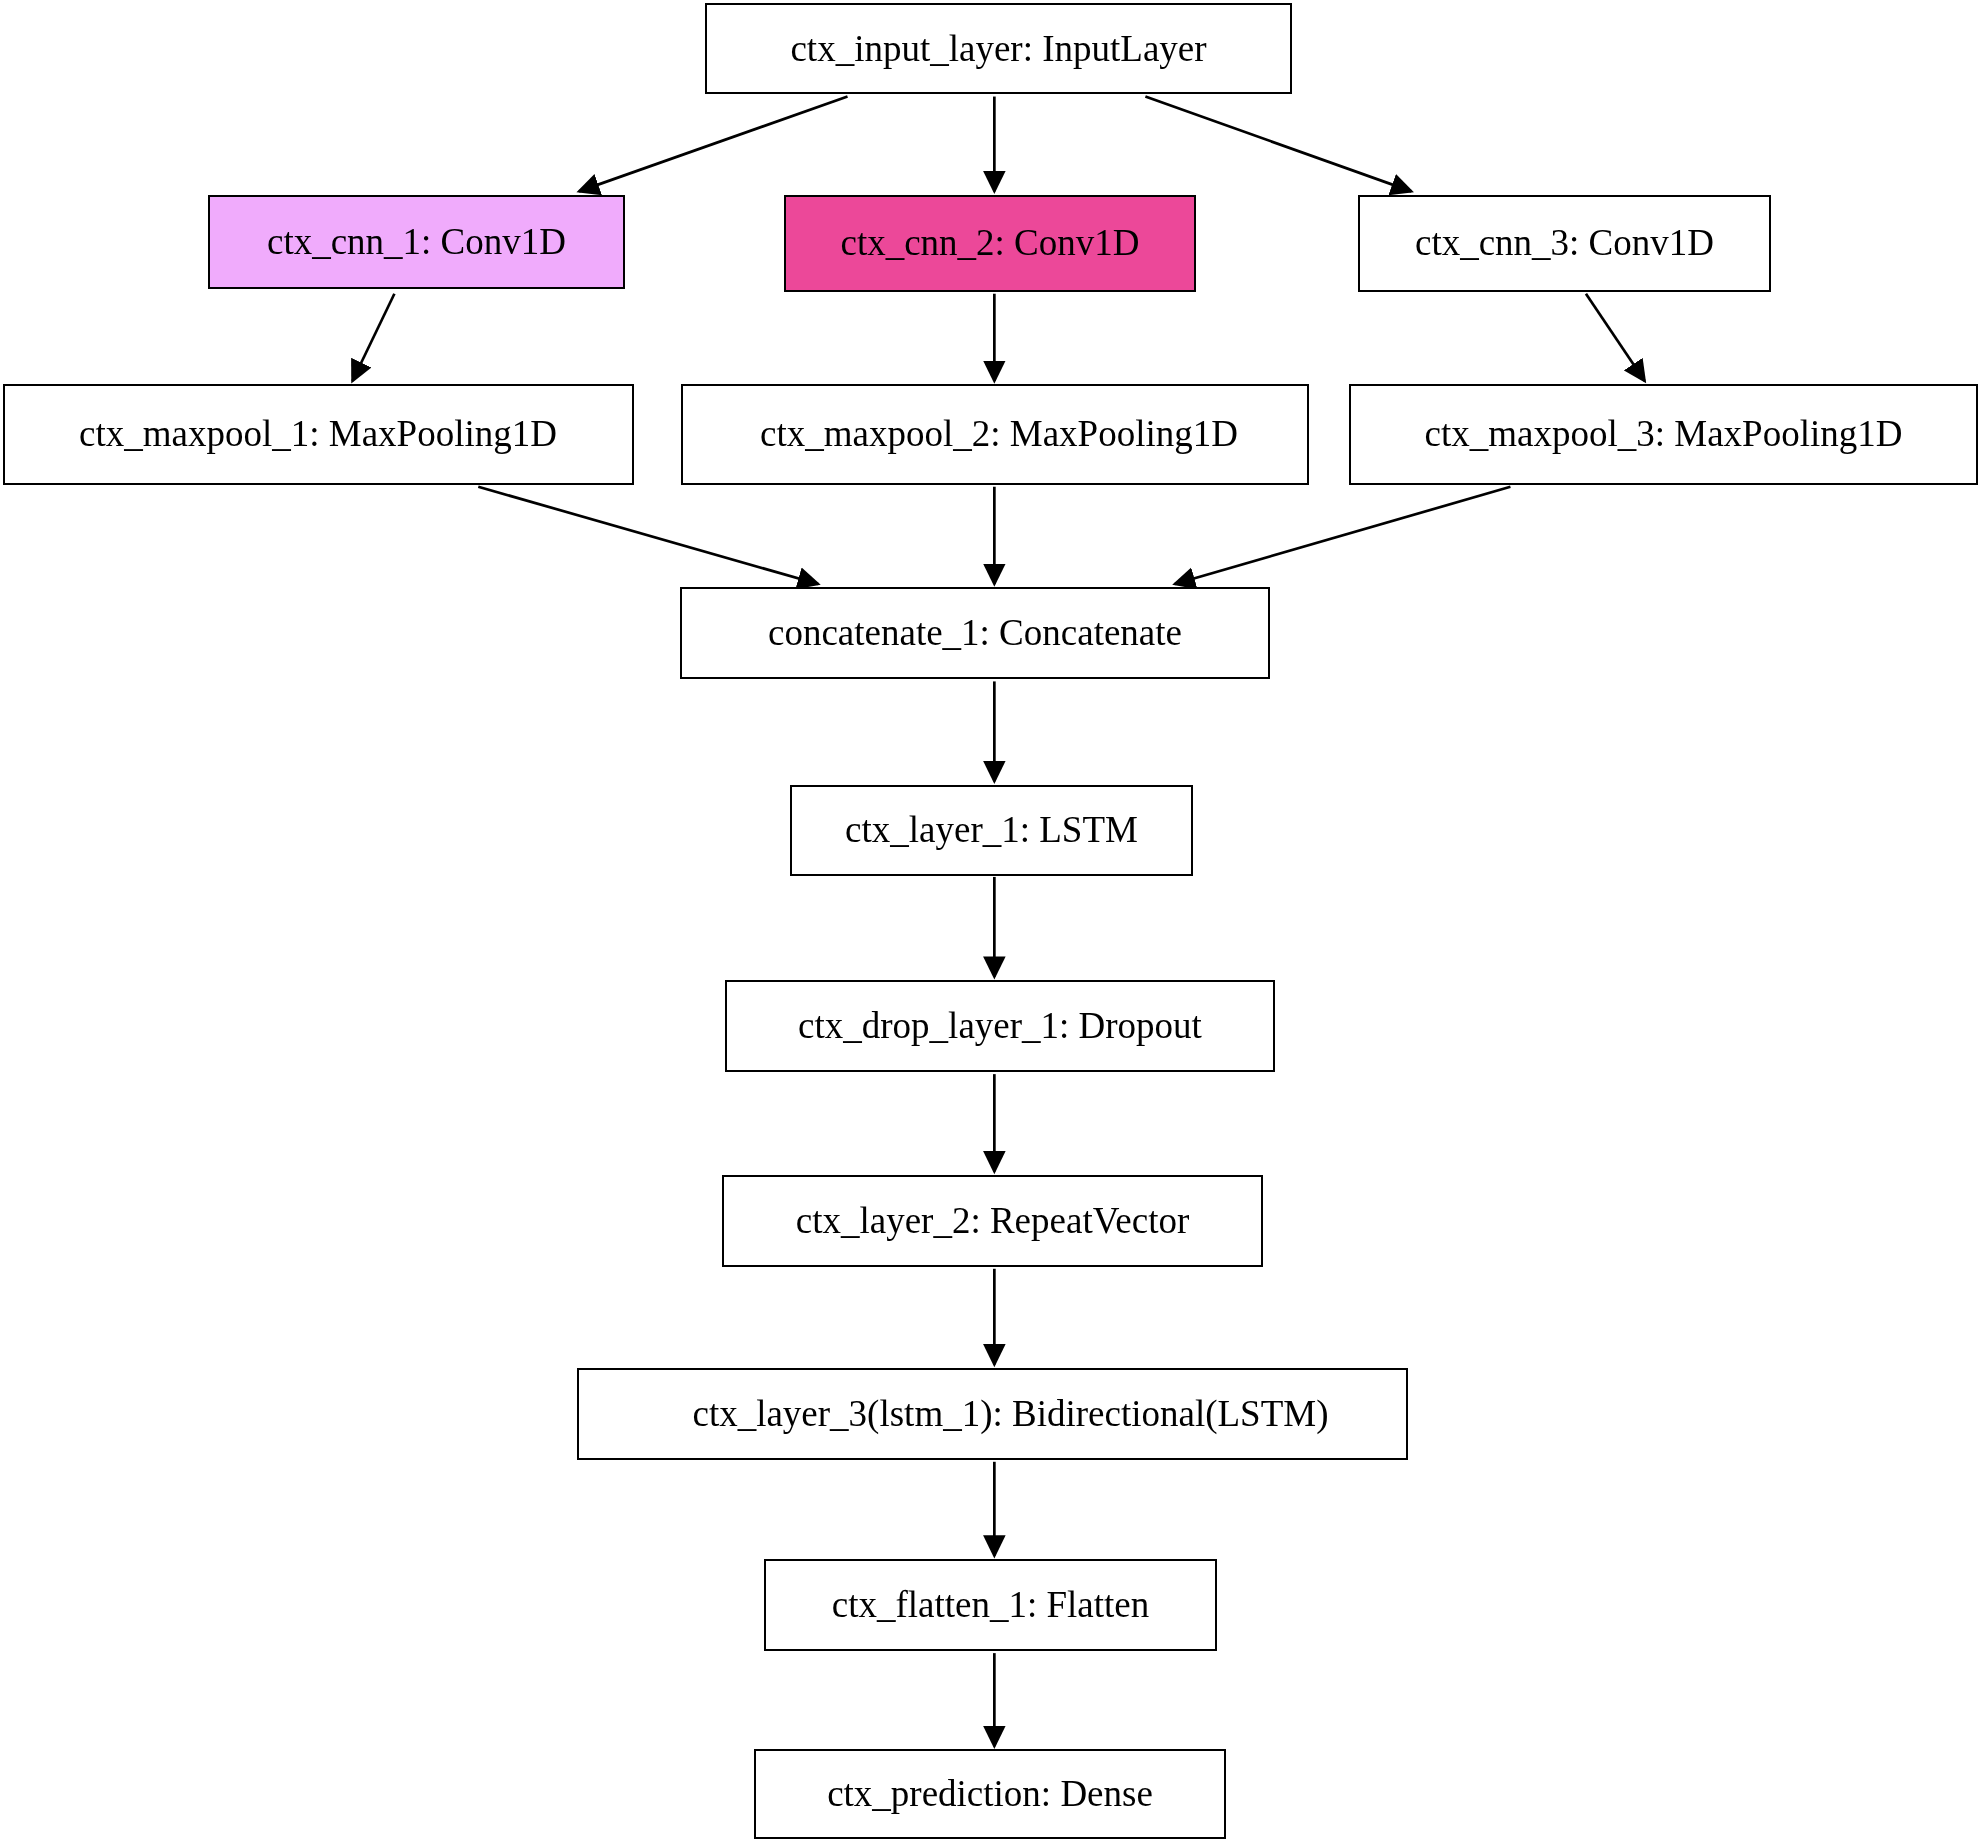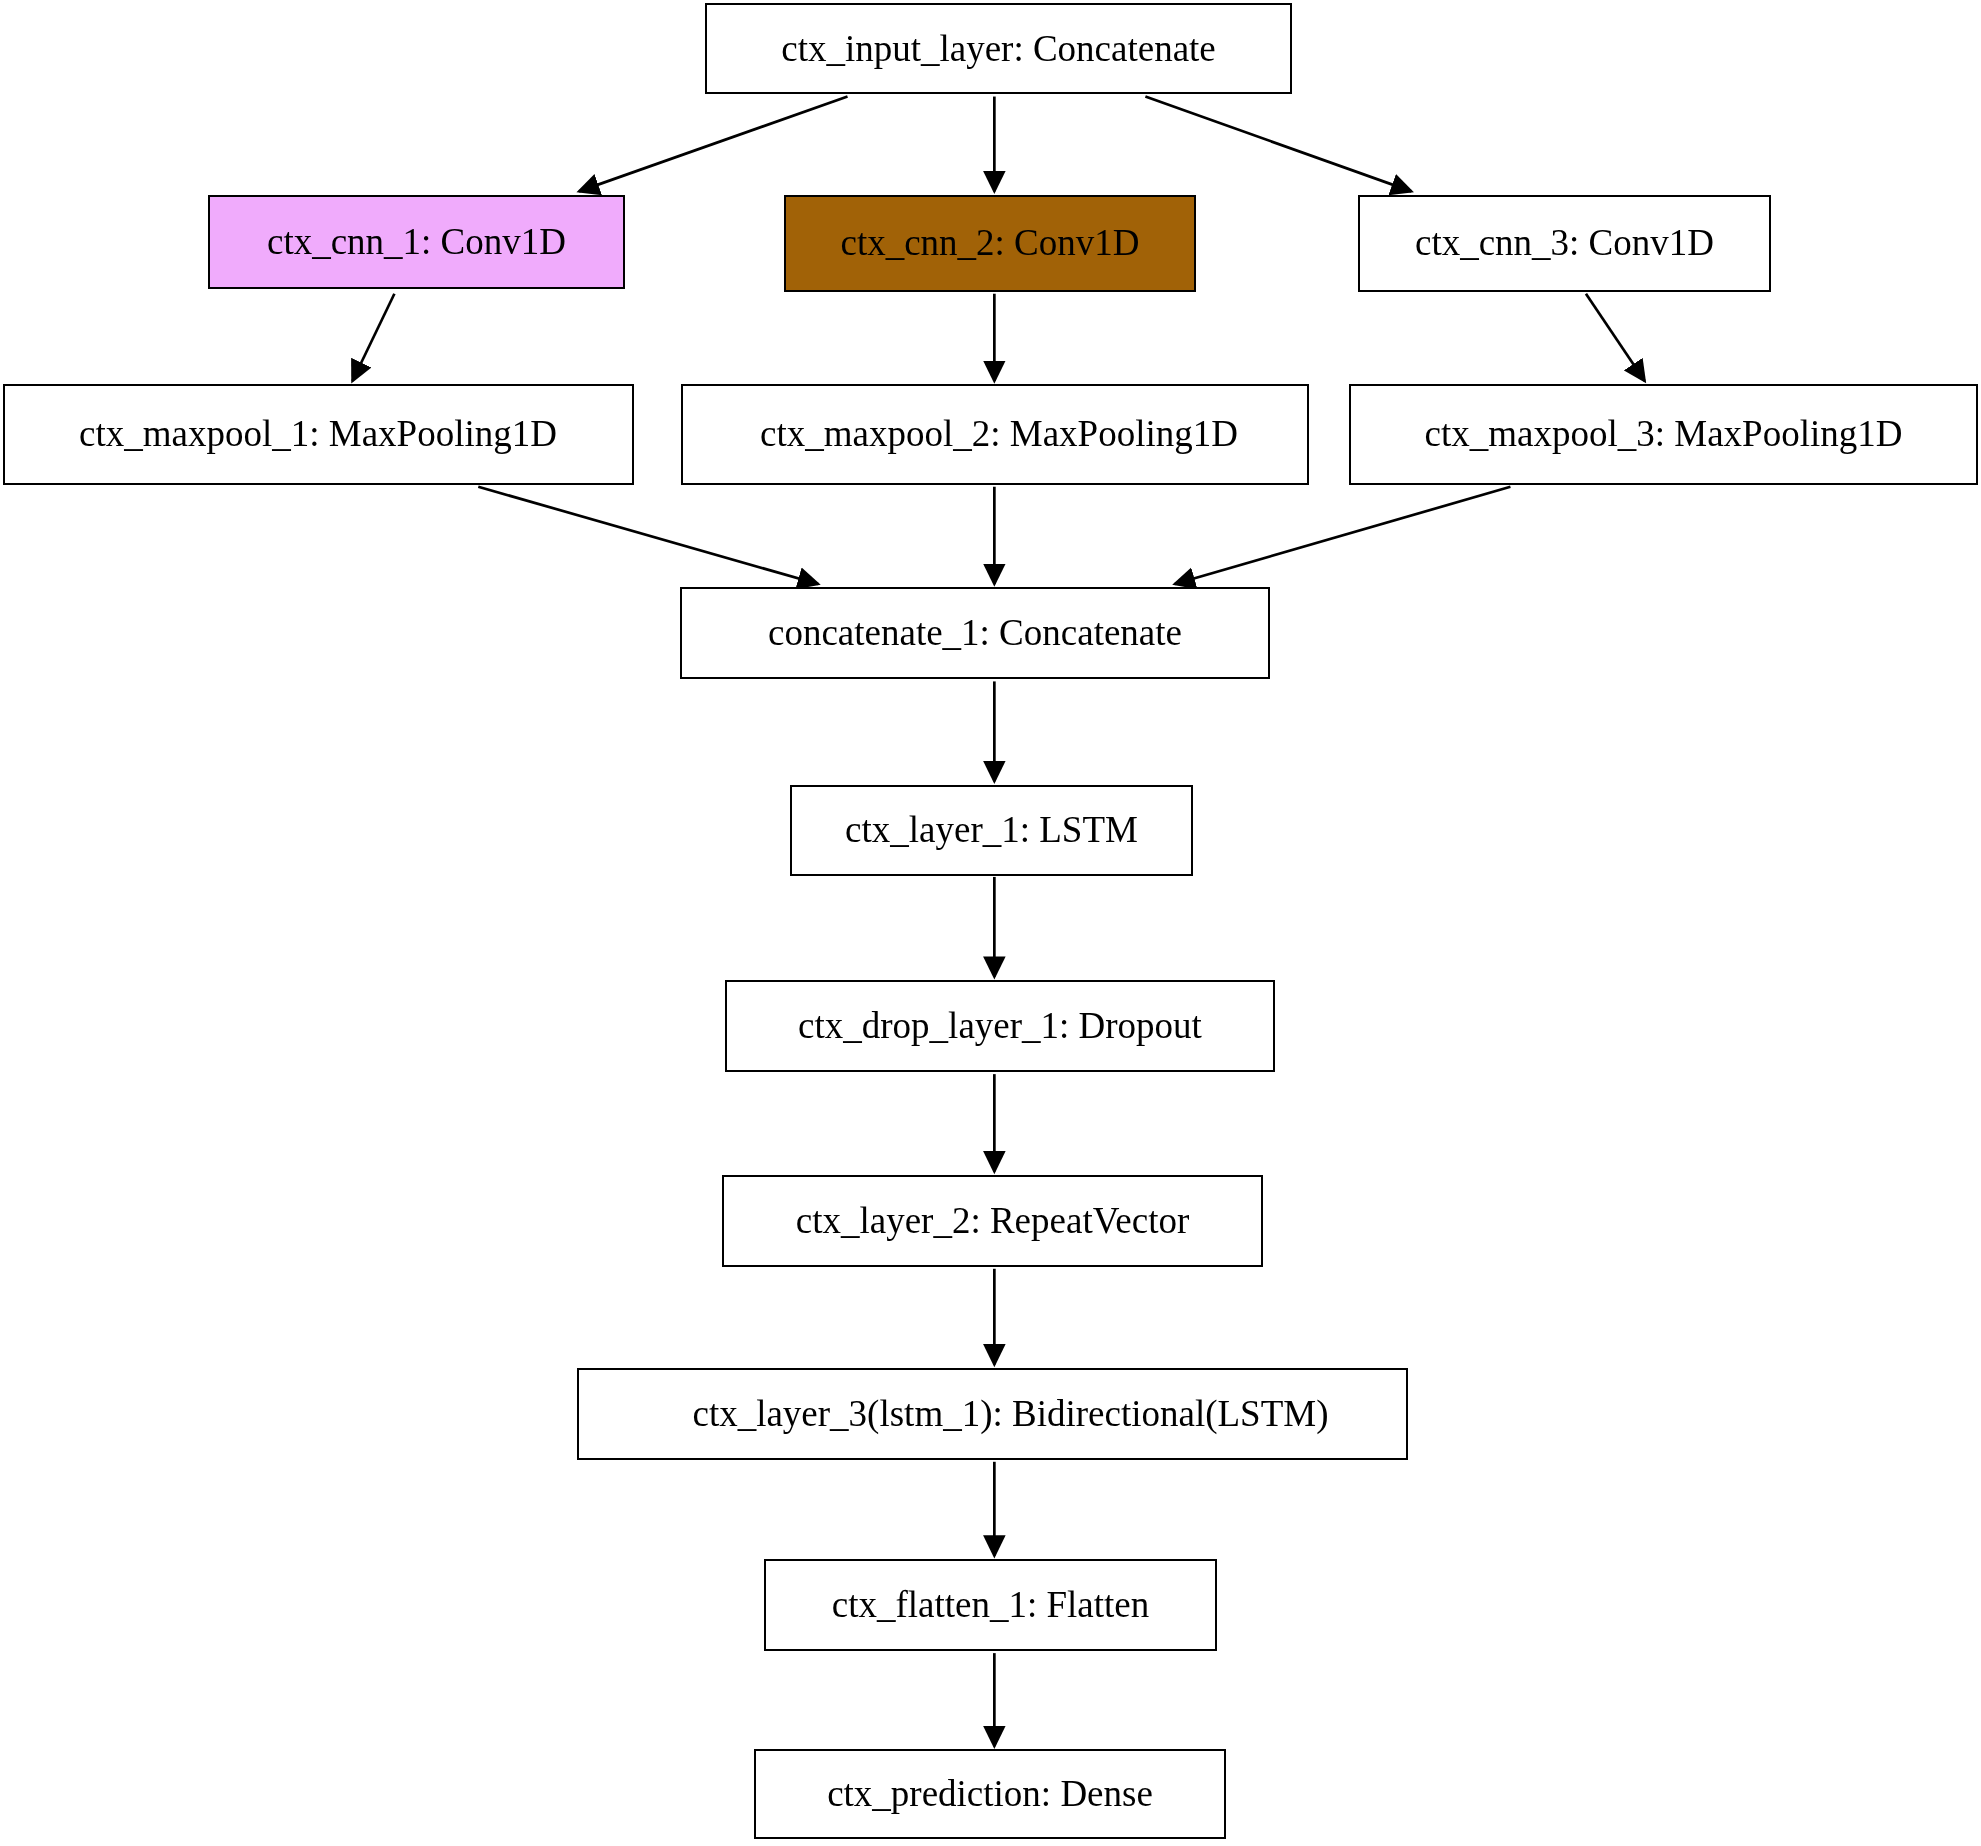--- a/index.html
+++ b/index.html
@@ -66,26 +66,26 @@
         <line x1="1185" y1="812" x2="1185" y2="931" stroke="#000000" stroke-width="3.2" marker-end="url(#arrowhead)"></line>
         <line x1="1185" y1="1045" x2="1185" y2="1164" stroke="#000000" stroke-width="3.2" marker-end="url(#arrowhead)"></line>
         <line x1="1185" y1="1280" x2="1185" y2="1396" stroke="#000000" stroke-width="3.2" marker-end="url(#arrowhead)"></line>
         <line x1="1185" y1="1512" x2="1185" y2="1626" stroke="#000000" stroke-width="3.2" marker-end="url(#arrowhead)"></line>
         <line x1="1185" y1="1742" x2="1185" y2="1854" stroke="#000000" stroke-width="3.2" marker-end="url(#arrowhead)"></line>
         <line x1="1185" y1="1970" x2="1185" y2="2081" stroke="#000000" stroke-width="3.2" marker-end="url(#arrowhead)"></line>
       </g>
   </svg>
   <div id="nodes-group">
       <div class="node" style="left: 705px; top: 3.4px; width: 587px; height: 91px; border-color: rgb(0, 0, 0); background: rgb(255, 255, 255);">
-        <span>ctx_input_layer: Concatenate</span>
+        <span>ctx_input_layer: InputLayer</span>
       </div>
       <div class="node" style="left: 208px; top: 195px; width: 417px; height: 94px; border-color: rgb(0, 0, 0); background: #f0abfc;">
         <span>ctx_cnn_1: Conv1D</span>
       </div>
-      <div class="node" style="left: 784px; top: 195px; width: 412px; height: 97px; border-color: rgb(0, 0, 0); background: #a16207;">
+      <div class="node" style="left: 784px; top: 195px; width: 412px; height: 97px; border-color: rgb(0, 0, 0); background: #ec4899;">
         <span>ctx_cnn_2: Conv1D</span>
       </div>
       <div class="node" style="left: 1358px; top: 195px; width: 413px; height: 97px; border-color: rgb(0, 0, 0); background: rgb(255, 255, 255);">
         <span>ctx_cnn_3: Conv1D</span>
       </div>
       <div class="node" style="left: 2.5px; top: 384px; width: 631px; height: 101px; border-color: rgb(0, 0, 0); background: rgb(255, 255, 255);">
         <span>ctx_maxpool_1: MaxPooling1D</span>
       </div>
       <div class="node" style="left: 681px; top: 384px; width: 628px; height: 101px; border-color: rgb(0, 0, 0); background: rgb(255, 255, 255); padding-left: 8px;">
         <span>ctx_maxpool_2: MaxPooling1D</span>

